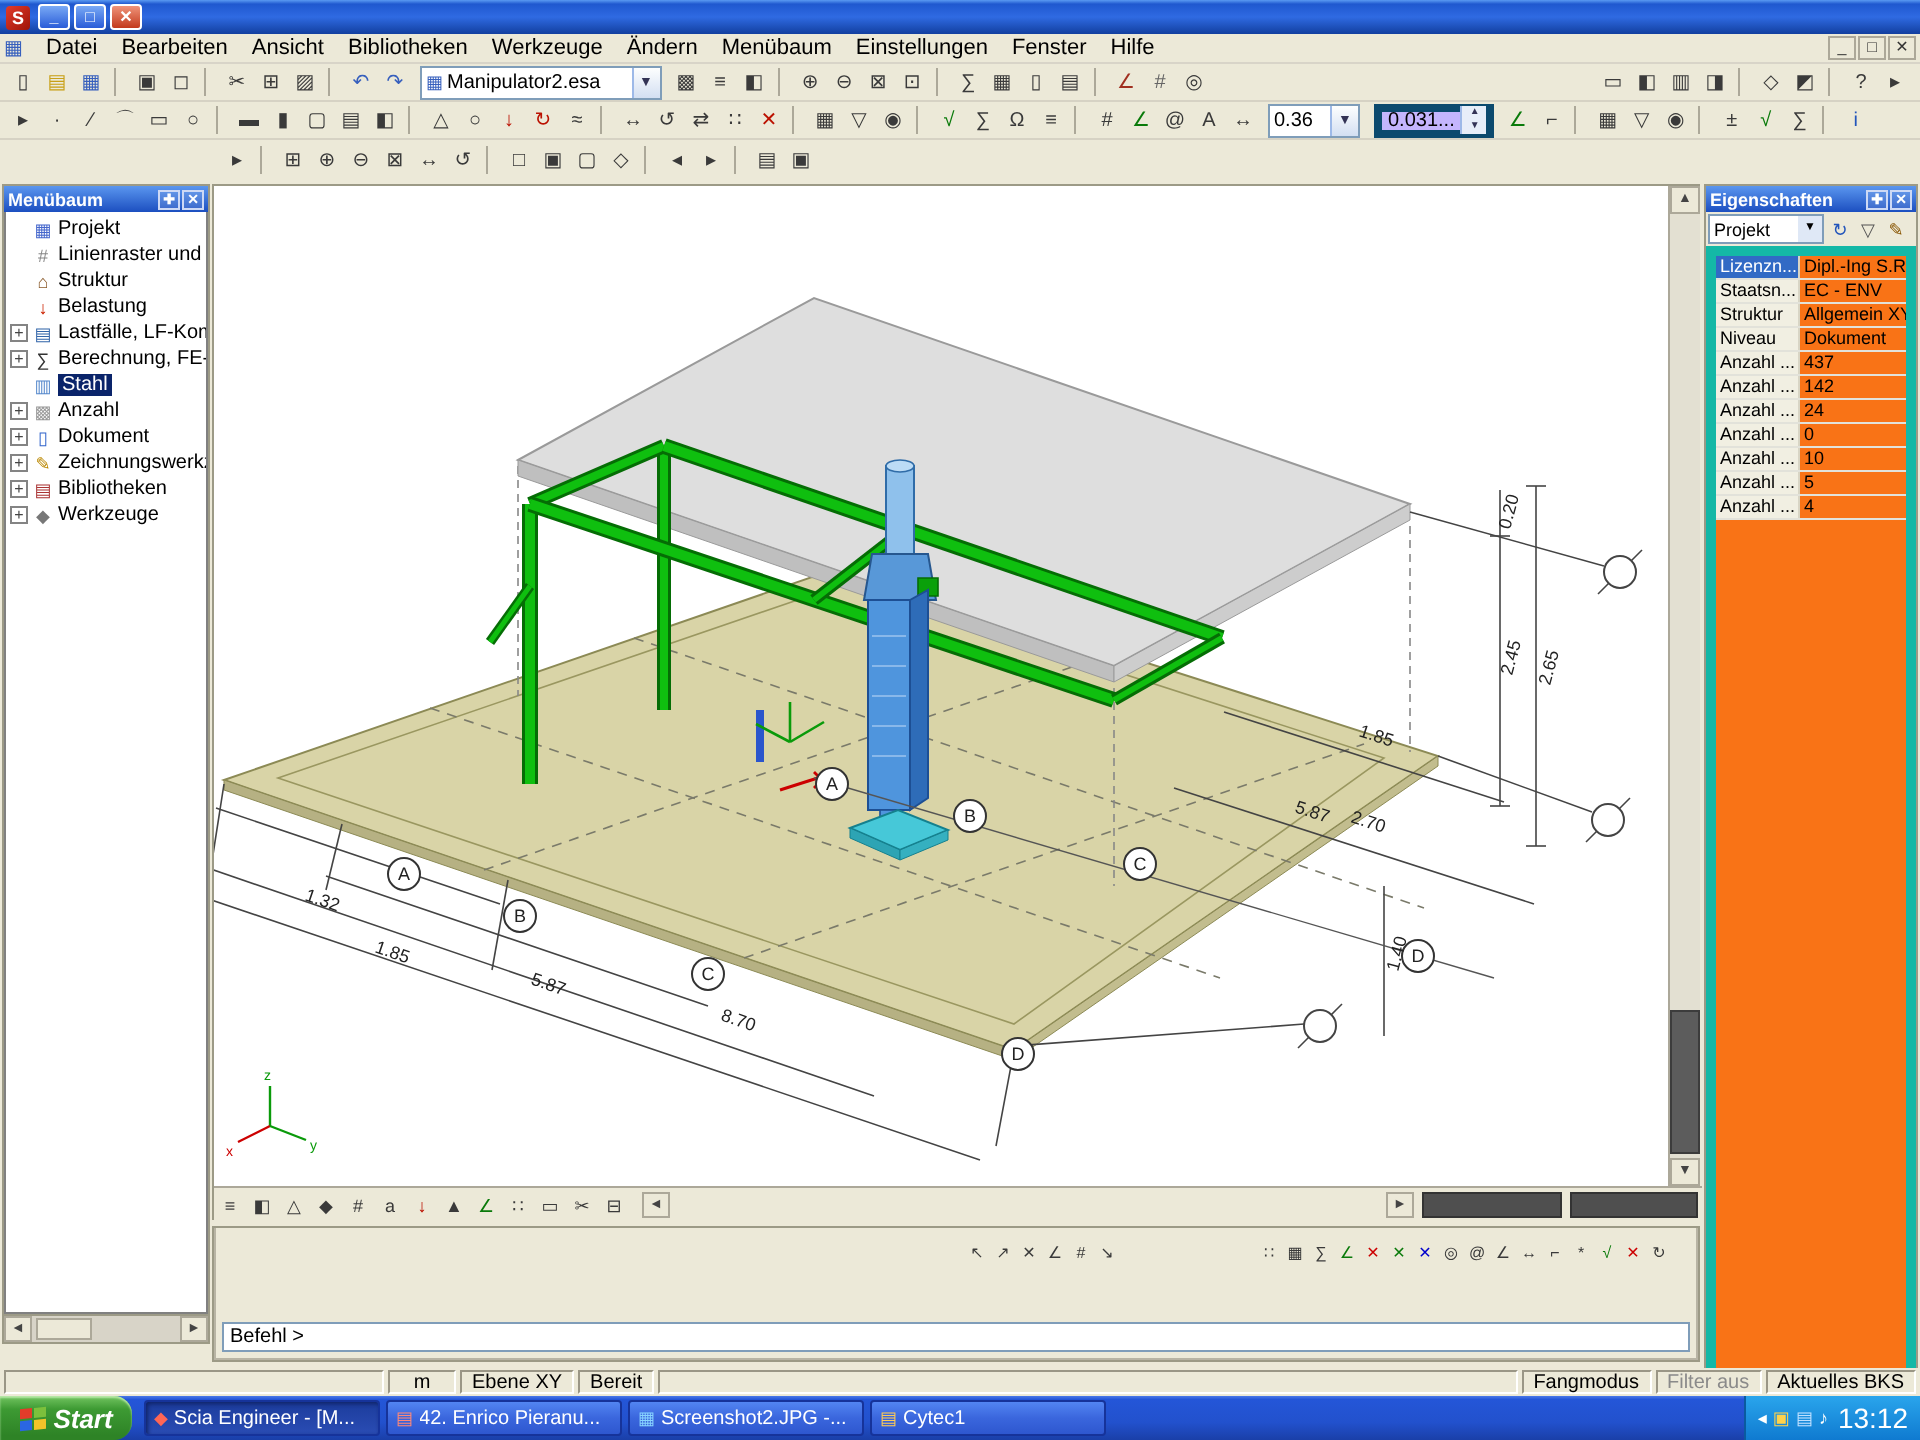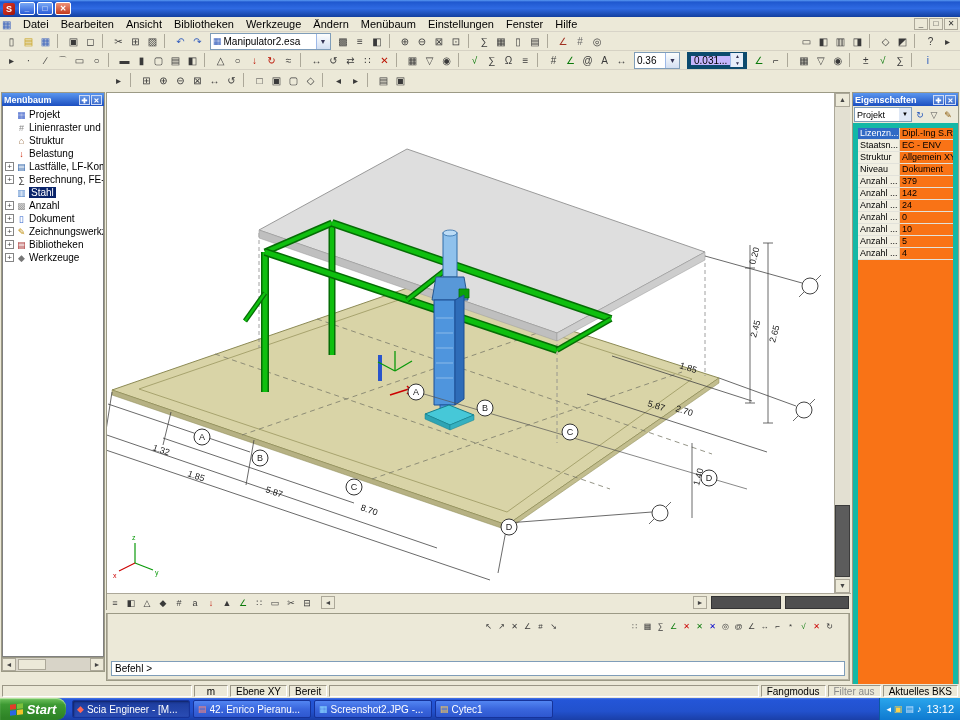--- a/index.html
+++ b/index.html
@@ -119,21 +119,21 @@
   .taskbtns{display:flex;gap:3px;margin-left:6px;flex:1}
   .taskbtn{width:118px;height:18px;border-radius:2px;border:1px solid #16339a;display:flex;align-items:center;
     gap:3px;padding:0 4px;color:#fff;font-size:10px;background:linear-gradient(180deg,#5285f2,#3a66dd 50%,#2e57cf);
     white-space:nowrap;overflow:hidden}
   .taskbtn.active{background:linear-gradient(180deg,#1c3c9c,#2a4cb4);box-shadow:inset 1px 1px 2px #102468}
   .tbico{font-size:9px;flex:none}
   .tblbl{overflow:hidden;white-space:nowrap}
   .tray{height:22px;margin-left:4px;background:linear-gradient(180deg,#2aa5ec,#0f7ad0);
     border-left:1px solid #0a5aa0;display:flex;align-items:center;gap:3px;padding:0 6px;color:#fff}
   .trayico{font-size:9px}
-  .clock{font-size:11px;padding-left:2px}
+  .clock{font-size:14px;padding-left:2px}
 </style>
 </head>
 <body>
 
 <div class="titlebar">
   <span class="app-ico">S</span>
   <span class="winbtns">
     <span class="wbtn">_</span>
     <span class="wbtn">□</span>
     <span class="wbtn close">✕</span>
@@ -598,21 +598,21 @@
       <div class="prow">
         <span class="plbl">Struktur</span>
         <span class="pval">Allgemein XYZ</span>
       </div>
       <div class="prow">
         <span class="plbl">Niveau</span>
         <span class="pval">Dokument</span>
       </div>
       <div class="prow">
         <span class="plbl">Anzahl ...</span>
-        <span class="pval">379</span>
+        <span class="pval">437</span>
       </div>
       <div class="prow">
         <span class="plbl">Anzahl ...</span>
         <span class="pval">142</span>
       </div>
       <div class="prow">
         <span class="plbl">Anzahl ...</span>
         <span class="pval">24</span>
       </div>
       <div class="prow">

